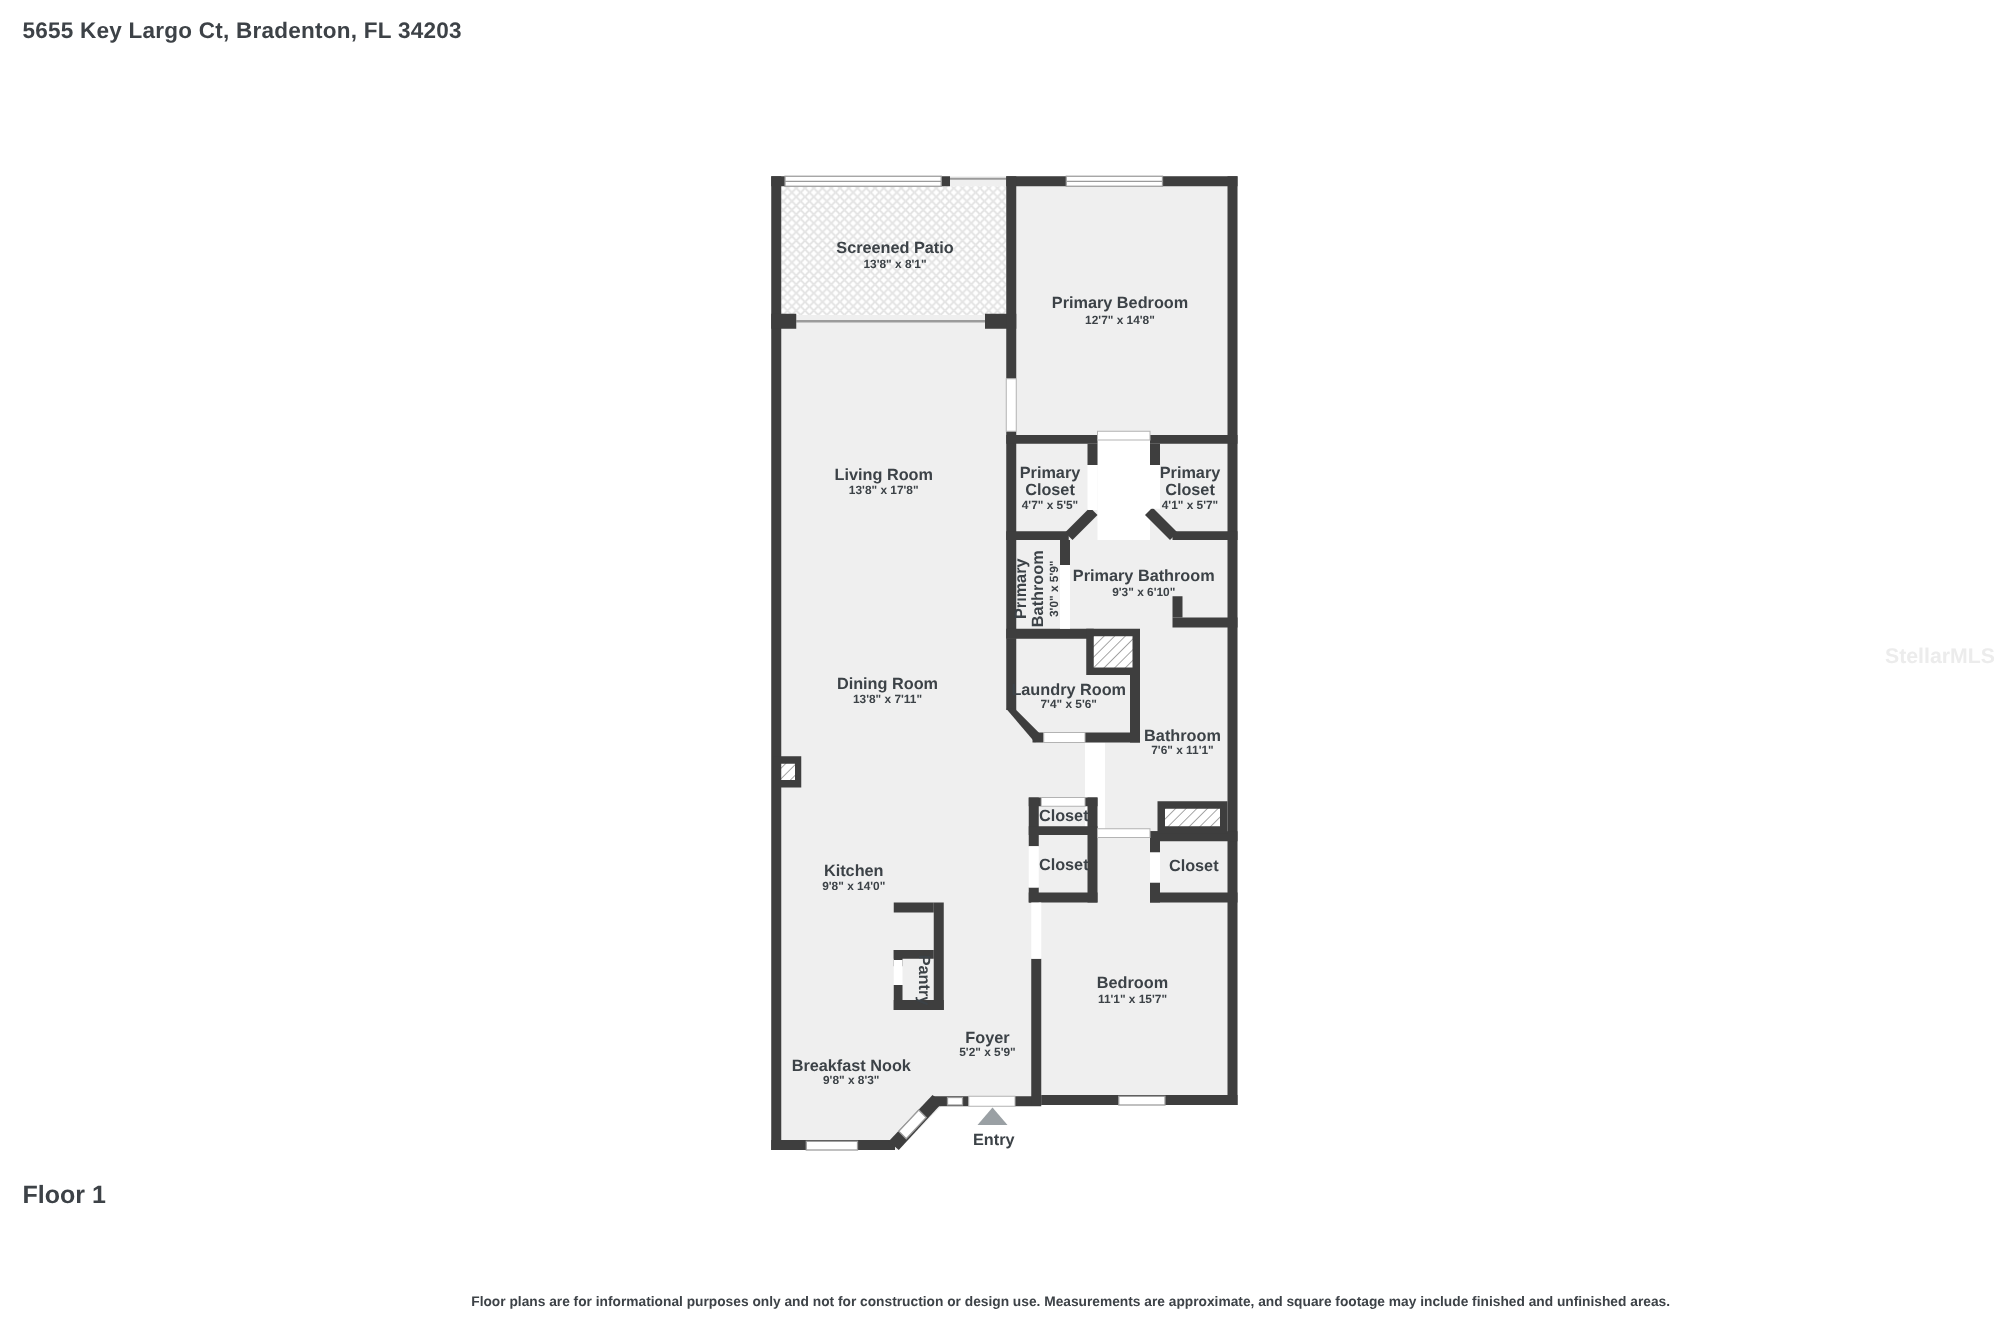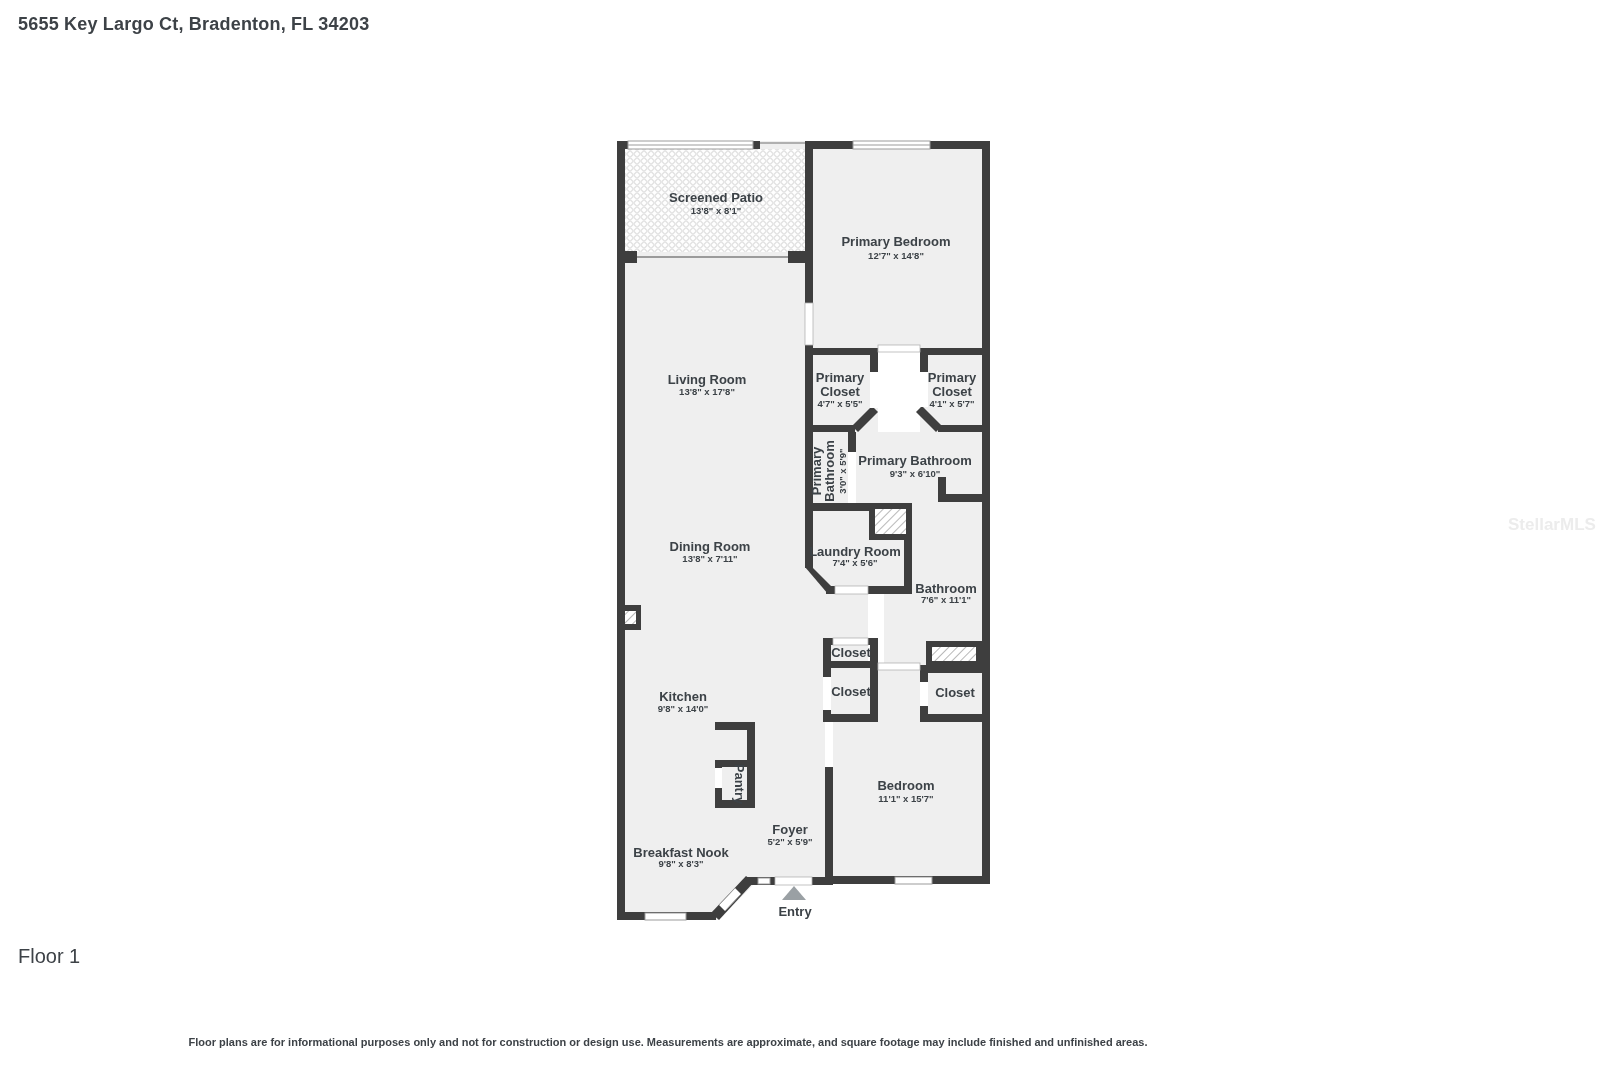--- a/index.html
+++ b/index.html
@@ -1,19 +1,19 @@
 <!DOCTYPE html>
 <html><head>
 <meta charset="utf-8">
 <style>
   html,body{margin:0;padding:0;background:#ffffff;}
   body{width:1600px;height:1066px;position:relative;font-family:"Liberation Sans",sans-serif;overflow:hidden;}
   .page-title{position:absolute;left:18px;top:14px;font-size:18px;font-weight:bold;color:#3d4247;letter-spacing:.2px;}
-  .floor-label{position:absolute;left:18px;top:945px;font-size:20px;font-weight:normal;color:#3d4247;}
-  .disclaimer{position:absolute;left:0;top:1036px;width:1336px;text-align:center;font-size:11px;font-weight:bold;color:#3d4247;}
+  .floor-label{position:absolute;left:18px;top:945px;font-size:20px;font-weight:bold;color:#3d4247;}
+  .disclaimer{position:absolute;left:0;top:1036px;width:1336px;text-align:right;font-size:11px;font-weight:bold;color:#3d4247;}
   .watermark{position:absolute;left:1508px;top:515px;font-size:17px;font-weight:bold;color:#ececec;}
   svg{position:absolute;left:0;top:0;}
   .wall{fill:#3e3e3e;}
   .rn{font:bold 13px "Liberation Sans",sans-serif;fill:#3c4247;text-anchor:middle;}
   .rd{font:bold 9.5px "Liberation Sans",sans-serif;fill:#3c4247;text-anchor:middle;}
   .win{fill:#ffffff;stroke:#9b9b9b;stroke-width:1;}
   .doorband{fill:#ffffff;stroke:#b3b3b3;stroke-width:0.8;}
   .gap{fill:#ffffff;}
   .thinline{stroke:#9b9b9b;stroke-width:2;fill:none;}
 </style>

